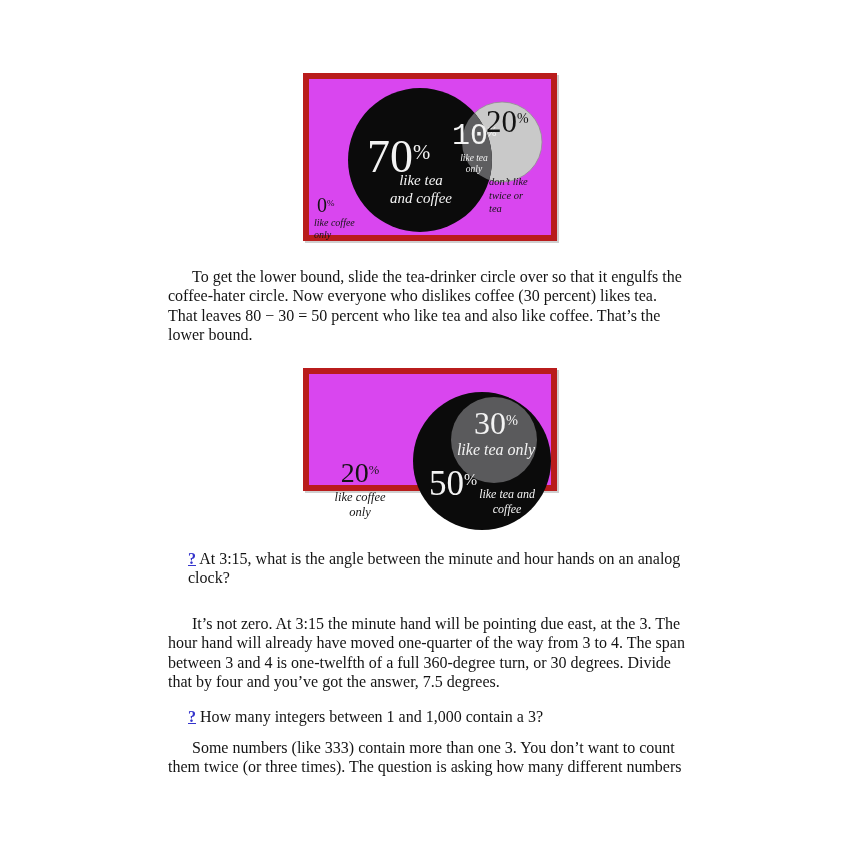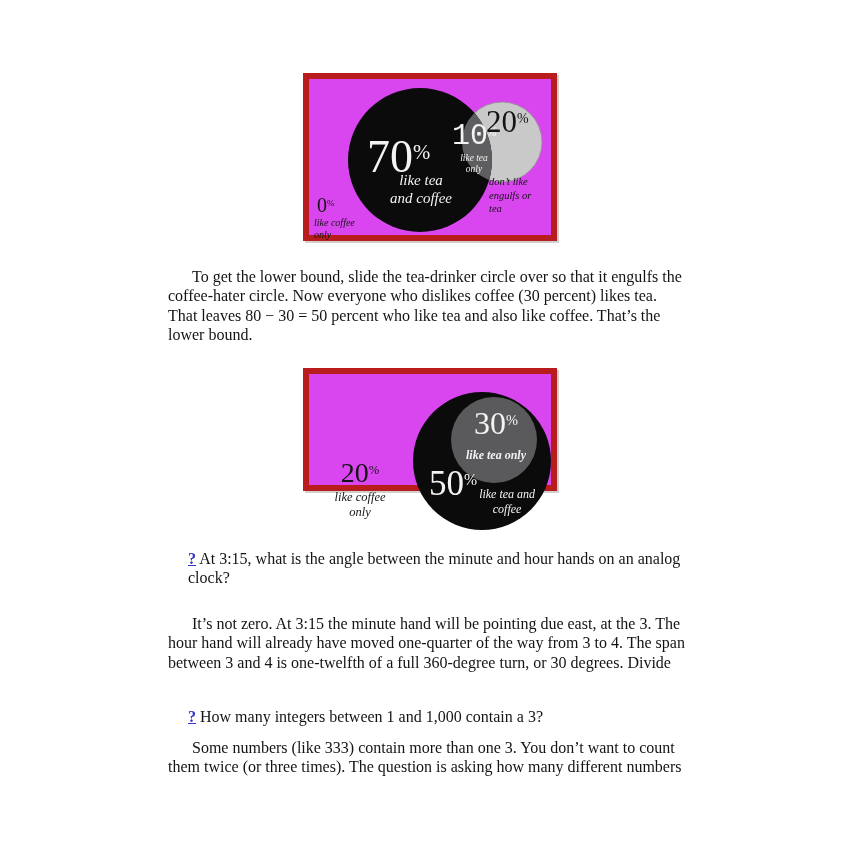--- a/index.html
+++ b/index.html
@@ -30,21 +30,21 @@
   .f1-ten .num { font-size:30px;font-family:Liberation Mono, monospace; }
   .f1-ten .lbl { font-size:9.5px; line-height:11px; margin-top:2px; }
   .f1-twenty-num { left:177px; top:27px; font-size:31px; }
   .f1-twenty-lbl { left:180px; top:56px; font-size:10.5px; line-height:13.5px;margin-top:40px; }
   .f1-zero-num { left:8px;   top:116px; font-size:20px; }
   .f1-zero-lbl { left:5px;   top:138px; font-size:10px; line-height:11.5px; }
 
   
   .f2-thirty   { left:146px; top:33px;  width:82px; }
   .f2-thirty .num { font-size:32px; }
-  .f2-thirty .lbl { font-size:12px; line-height:13px; margin-top:10px;font-weight:bold; }
+  .f2-thirty .lbl { font-size:16px; line-height:13px; margin-top:4px; }
   .f2-fifty    { left:120px; top:92px; white-space:nowrap; }
   .f2-fifty .num { font-size:35px; display:inline-block; vertical-align:top; }
   .f2-fifty .lbl-col { display:inline-block; vertical-align:top; margin-top:21px; margin-left:2px;
                        font-size:12px; line-height:14.5px; text-align:center; }
   .f2-twenty   { left:8px;   top:85px;  width:86px; }
   .f2-twenty .num { font-size:28px; }
   .f2-twenty .lbl { font-size:12.5px; line-height:15px; margin-top:3px; }
 
   
   .tb { position:absolute; left:168px; width:540px; font-size:16px; line-height:19.4px; color:#141414; }
@@ -88,21 +88,21 @@
       <div class="num"><span>10</span><sup>%</sup></div>
       <div class="lbl">
         <div>like tea</div>
         <div>only</div>
       </div>
     </div>
 
     <div class="ol num bk f1-twenty-num"><span>20</span><sup>%</sup></div>
     <div class="ol lbl bk f1-twenty-lbl">
       <div>don’t like</div>
-      <div>engulfs or</div>
+      <div>twice or</div>
       <div>tea</div>
     </div>
 
     <div class="ol num bk f1-zero-num"><span>0</span><sup>%</sup></div>
     <div class="ol lbl bk f1-zero-lbl">
       <div>like coffee</div>
       <div>only</div>
     </div>
   </div>
 
@@ -139,20 +139,21 @@
 
   <div class="tb qb" id="q-clock">
     <div class="tl"><a class="qmark">?</a> <span>At 3:15, what is the angle between the minute and hour hands on an analog</span></div>
     <div class="tl q-cont">clock?</div>
   </div>
 
   <div class="tb" id="a-clock">
     <div class="tl ind">It’s not zero. At 3:15 the minute hand will be pointing due east, at the 3. The</div>
     <div class="tl">hour hand will already have moved one-quarter of the way from 3 to 4. The span</div>
     <div class="tl">between 3 and 4 is one-twelfth of a full 360-degree turn, or 30 degrees. Divide</div>
+    <div class="tl">that by four and you’ve got the answer, 7.5 degrees.</div>
   </div>
 
   <div class="tb qb" id="q-integers">
     <div class="tl"><a class="qmark">?</a> <span>How many integers between 1 and 1,000 contain a 3?</span></div>
   </div>
 
   <div class="tb" id="a-integers">
     <div class="tl ind">Some numbers (like 333) contain more than one 3. You don’t want to count</div>
     <div class="tl">them twice (or three times). The question is asking how many different numbers</div>
   </div>

